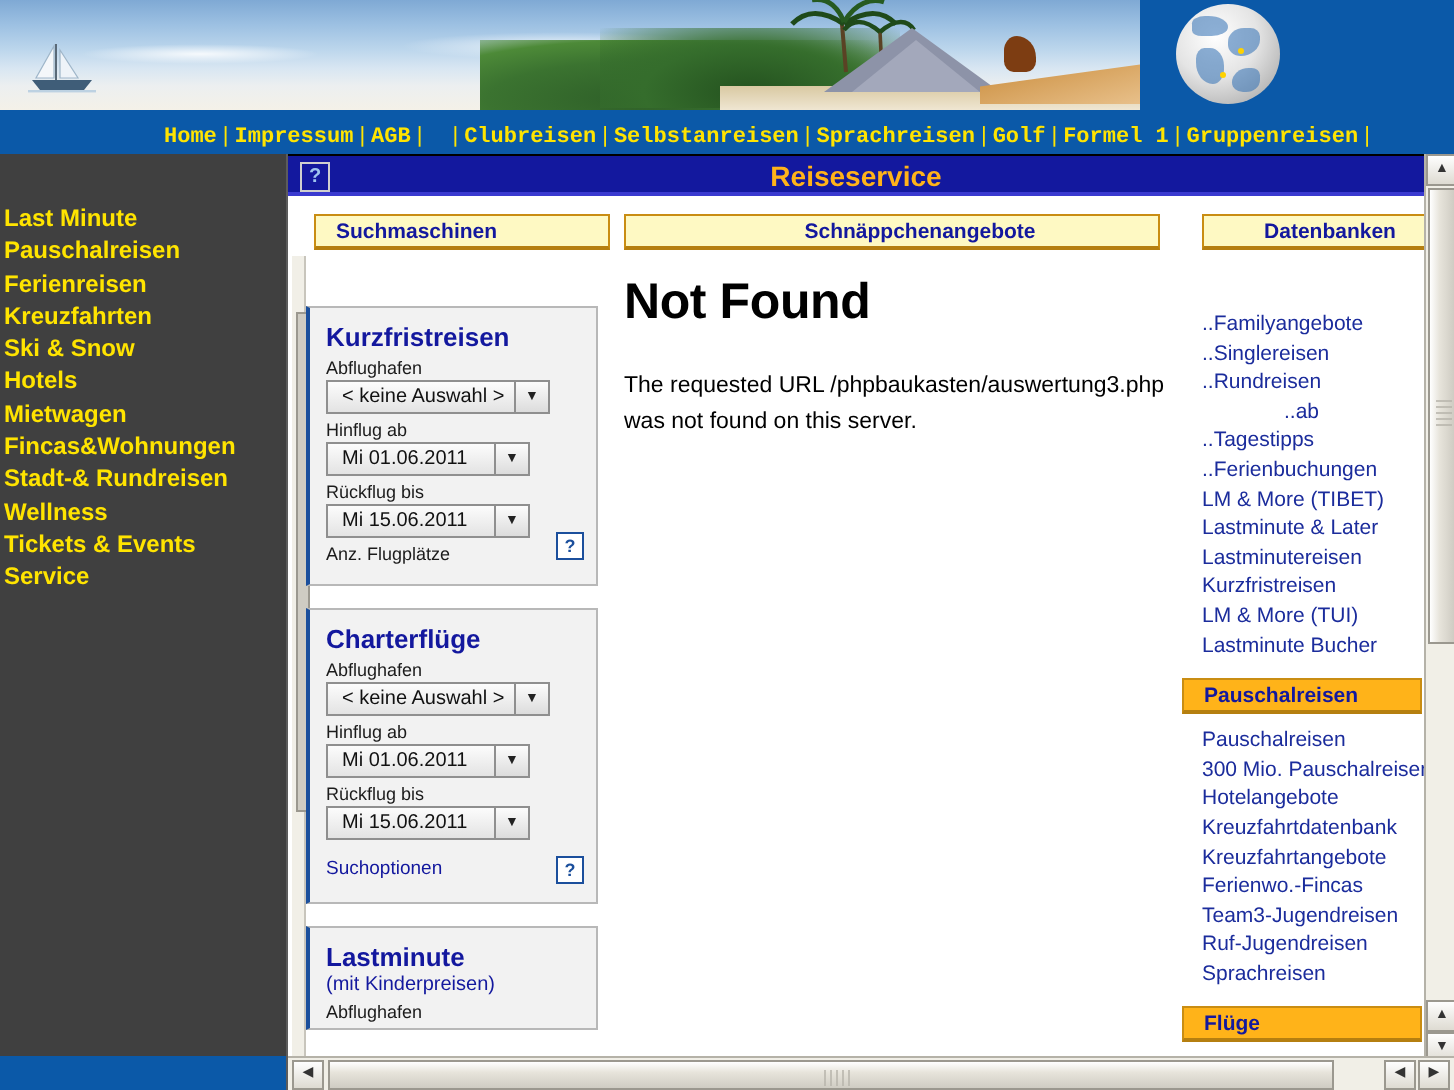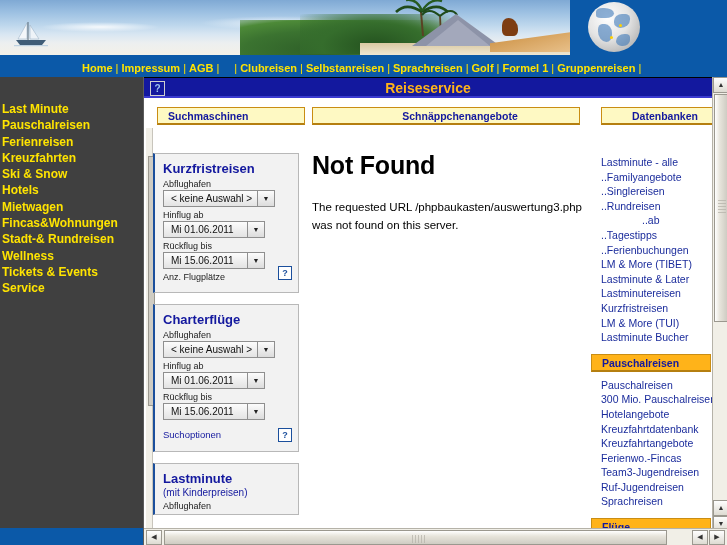--- a/index.html
+++ b/index.html
@@ -97,21 +97,21 @@
   #topmenu {
     position: absolute; left:0; top:57px; width:727px; height:20px;
     background:#0B59A8;
     white-space: nowrap;
     padding-left: 82px;
     line-height: 20px;
   }
   #topmenu a {
     color:#FFE400; text-decoration:none;
     font-size: 11px; font-weight: bold;
-    font-family: Liberation Sans, sans-serif;
+    font-family: Liberation Mono, monospace;
     margin-top: 19px;
   }
   #topmenu .sep { color:#FFE400; font-size:11px; padding:0 3px; }
   #topmenu .gap { display:inline-block; width:9px; }
 
   
   #leftnav {
     position: absolute; left:0; top:77px; width:143px; height:468px;
     background:#404040;
     padding: 24px 0 0 2px;
@@ -287,21 +287,21 @@
   }
   .suchopt {
     color:#13189e; font-size:9.5px;
     font-family: "Liberation Sans", sans-serif;
     text-decoration:none;
     display:inline-block; margin-top:9px;
   }
 
   
   #mcol {
-    position:absolute; left:168px; top:26px; width:280px;
+    position:absolute; left:168px; top:12px; width:280px;
   }
   #notfound-title {
     font-family: "Liberation Sans", sans-serif;
     font-size:25px; font-weight:bold; color:#000;
     margin: 25px 0 0 0;
     letter-spacing: -0.2px;
   }
   #notfound-body {
     font-family: "Liberation Sans", sans-serif;
     font-size:11.5px; color:#000;
@@ -514,21 +514,20 @@
 
       </div>
 
       <div id="mcol">
         <h1 id="notfound-title">Not Found</h1>
         <p id="notfound-body">The requested URL /phpbaukasten/auswertung3.php was not found on this server.</p>
       </div>
 
       <div id="rcol">
         <div style="height:29px"></div>
-        <a href="#">Lastminute - alle</a>
         <a href="#">..Familyangebote</a>
         <a href="#">..Singlereisen</a>
         <a href="#">..Rundreisen</a>
         <div class="ab-row">
           <a href="#">..ab</a>
           <a href="#">Hotels</a>
         </div>
         <a href="#">..Tagestipps</a>
         <a href="#">..Ferienbuchungen</a>
         <a href="#">LM &amp; More (TIBET)</a>

